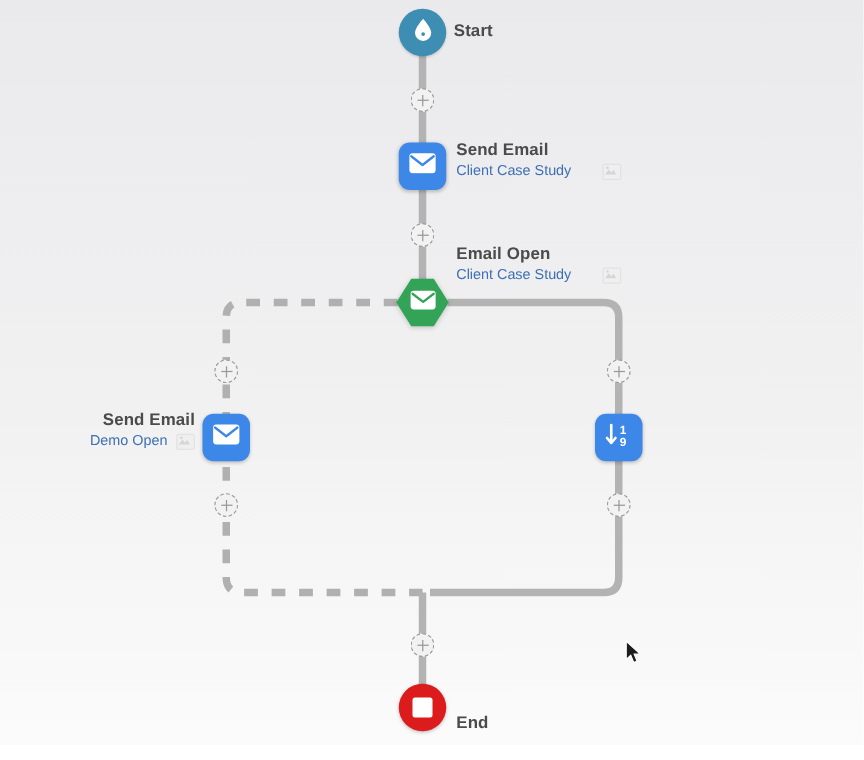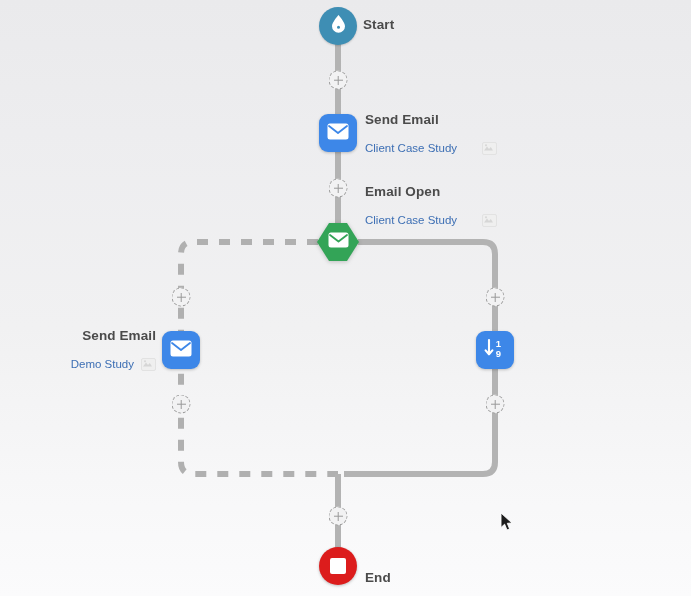--- a/index.html
+++ b/index.html
@@ -107,21 +107,21 @@
   .lbl-title {
     font-size: 13.5px;
     font-weight: bold;
     color: #4b4b4b;
     letter-spacing: .1px;
   }
   .lbl-subrow {
     display: flex;
     align-items: center;
     gap: 7px;
-    margin-top: 12px;
+    margin-top: 1px;
   }
   .lbl-subrow.right-align { justify-content: flex-end; }
   .lbl-sub {
     font-size: 11.5px;
     color: #3d6fb4;
   }
   .imgicon {
     width: 13px;
     height: 11px;
     border-radius: 2px;
@@ -202,21 +202,21 @@
     <svg width="44" height="44" viewBox="0 0 44 44" style="position:absolute;left:0;top:0;">
       <polygon points="13,3 31,3 43,22 31,41 13,41 1,22" fill="#33a457"></polygon>
     </svg>
     <span style="position:relative; z-index:2;">
       <svg width="21" height="16" viewBox="0 0 21 16">
         <rect x="0.5" y="0.5" width="20" height="15" rx="2.5" fill="#ffffff"></rect>
         <path d="M2 3 L10.5 9.5 L19 3" stroke="#33a457" stroke-width="1.8" fill="none" stroke-linecap="round" stroke-linejoin="round"></path>
       </svg>
     </span>
   </div>
-  <div class="label left-align" style="left:365px; top:184px;">
+  <div class="label left-align" style="left:365px; top:195px;">
     <div class="lbl-title">Email Open</div>
     <div class="lbl-subrow">
       <span class="lbl-sub">Client Case Study</span>
       <span class="imgicon gap-wide">
         <svg width="11" height="9" viewBox="0 0 11 9">
           <path d="M1 7.5 L4 3.5 L6 6 L7.8 4 L10 7.5 Z" fill="#d6d6d6"></path>
           <circle cx="3" cy="2.2" r="1" fill="#d6d6d6"></circle>
         </svg>
       </span>
     </div>
@@ -226,21 +226,21 @@
     <span>
       <svg width="22" height="17" viewBox="0 0 22 17">
         <rect x="0.5" y="0.5" width="21" height="16" rx="2.5" fill="#ffffff"></rect>
         <path d="M2 3 L11 10 L20 3" stroke="#3d87e8" stroke-width="1.8" fill="none" stroke-linecap="round" stroke-linejoin="round"></path>
       </svg>
     </span>
   </div>
   <div class="label right-align" style="right:535px; top:328px;">
     <div class="lbl-title">Send Email</div>
     <div class="lbl-subrow right-align">
-      <span class="lbl-sub">Demo Study</span>
+      <span class="lbl-sub">Demo Open</span>
       <span class="imgicon">
         <svg width="11" height="9" viewBox="0 0 11 9">
           <path d="M1 7.5 L4 3.5 L6 6 L7.8 4 L10 7.5 Z" fill="#d6d6d6"></path>
           <circle cx="3" cy="2.2" r="1" fill="#d6d6d6"></circle>
         </svg>
       </span>
     </div>
   </div>
 
   <div class="node node-square" style="left:495px; top:350px;">

